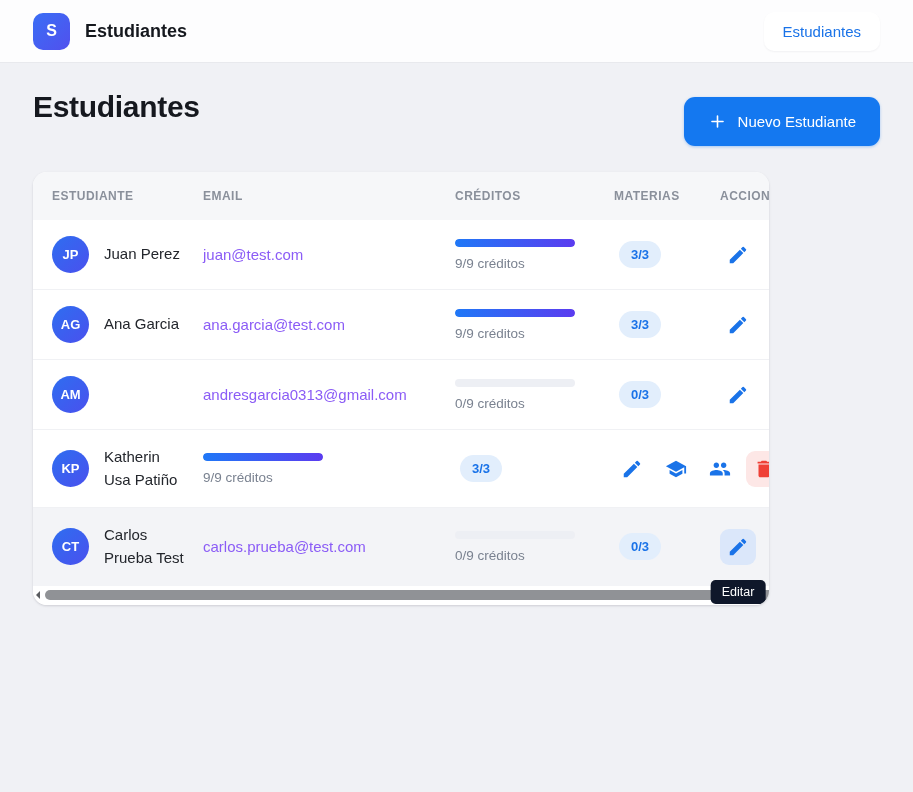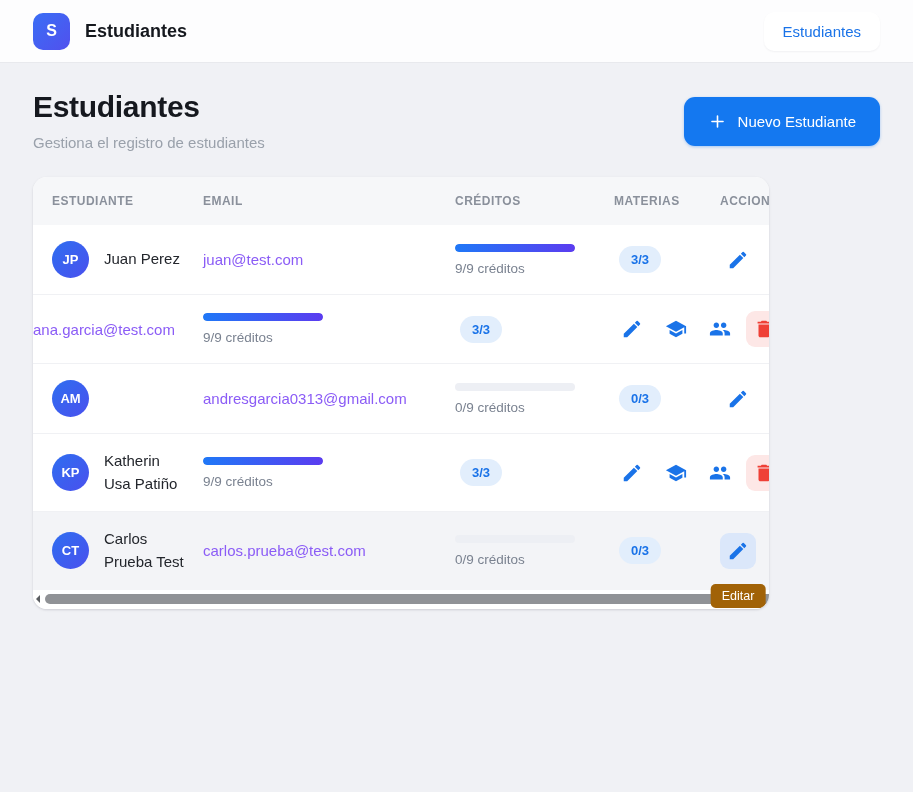--- a/index.html
+++ b/index.html
@@ -80,21 +80,21 @@
     width:36px; height:36px; border:none; background:transparent; cursor:pointer;
     display:flex; align-items:center; justify-content:center;
     border-radius:9px; color:#1a73e8; position:relative; flex:0 0 36px;
   }
   .icon-btn svg { width:22px; height:22px; }
   .icon-btn.active { background:#dbe7fa; }
   .icon-btn.danger { background:#fde7e6; color:#ef4036; }
   .icon-btn.disabled { color:#8ab7f5; }
   .tooltip {
     display:none; position:absolute; top:calc(100% + 15px); left:50%;
-    transform:translateX(-50%); background:#a16207; color:#fff;
+    transform:translateX(-50%); background:#0f172a; color:#fff;
     font-size:12.5px; font-weight:400; padding:5px 11px; border-radius:5px;
     white-space:nowrap; z-index:6;
   }
   .icon-btn.active .tooltip { display:block; }
 
   
   .hscroll { height:19px; background:#fff; position:relative; }
   .hscroll .thumb {
     position:absolute; left:12px; top:4px; width:791px; height:10px;
     border-radius:5px; background:#909296; cursor:pointer;
@@ -114,21 +114,20 @@
     <span class="brand-title">Estudiantes</span>
   </div>
   <button class="nav-pill">Estudiantes</button>
 </header>
 
 <div class="main">
 
   <div class="page-head">
     <div>
       <h1 class="page-title">Estudiantes</h1>
-      <div class="page-subtitle">Gestiona el registro de estudiantes</div>
     </div>
     <button class="btn-primary">
       <span style="display:flex;">
         <svg viewBox="0 0 24 24" fill="none" stroke="currentColor" stroke-width="2" stroke-linecap="round">
             <path d="M12 5v14M5 12h14"></path>
           </svg>
       </span>
       <span>Nuevo Estudiante</span>
     </button>
   </div>
@@ -186,20 +185,24 @@
         <span style="display:flex;">
           <svg viewBox="0 0 24 24" fill="currentColor">
                   <path d="M6 19c0 1.1.9 2 2 2h8c1.1 0 2-.9 2-2V7H6v12zM19 4h-3.5l-1-1h-5l-1 1H5v2h14V4z"></path>
                 </svg>
         </span>
       </button>
     </div>
   </div>
 
   <div class="grid-cols trow">
+    <div class="cell-student">
+      <div class="avatar">AG</div>
+      <div class="student-name">Ana Garcia</div>
+    </div>
     <div class="email">ana.garcia@test.com</div>
     <div class="credits">
       <div class="bar">
         <div class="fill" style="width: 100%;"></div>
       </div>
       <div class="label">9/9 créditos</div>
     </div>
     <div>
       <span class="badge">3/3</span>
     </div>

